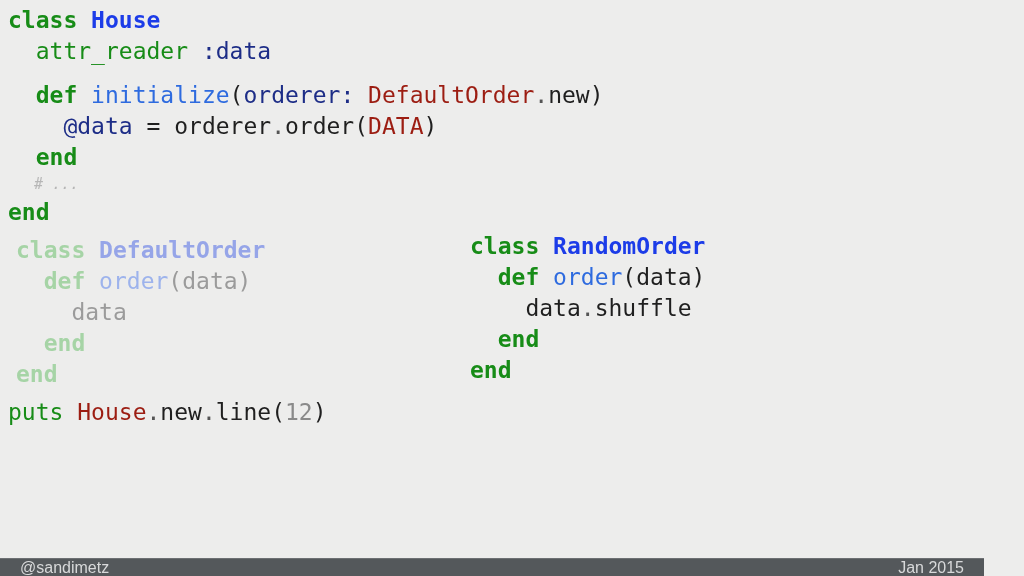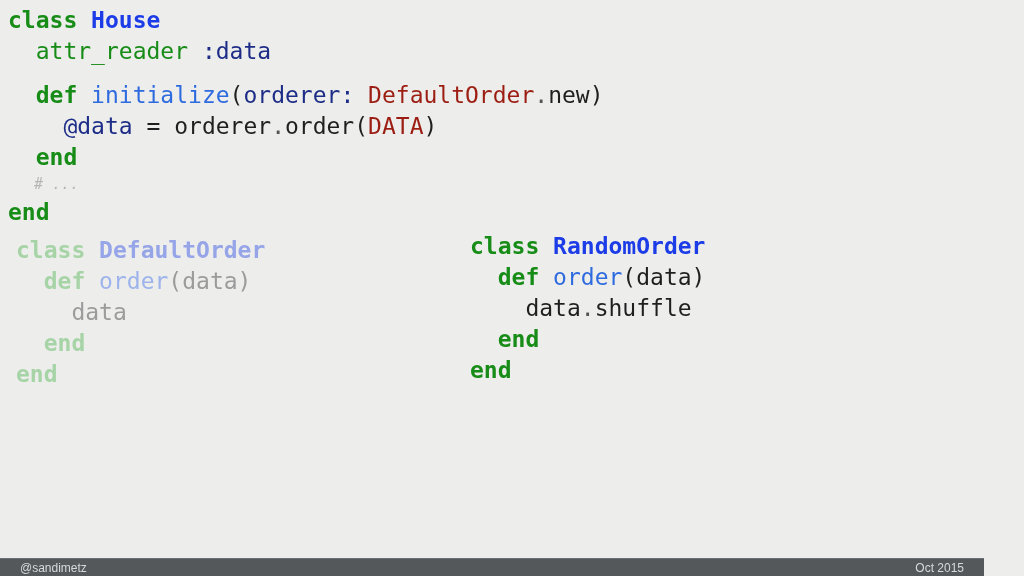--- a/index.html
+++ b/index.html
@@ -32,32 +32,33 @@
   .tok-nu {color:var(--num)}
   .tok-cm {color:var(--comment)}
   .tok-fk {color:var(--fkw);font-weight:bold}
   .tok-fcd{color:var(--fcls);font-weight:bold}
   .tok-ffn{color:var(--ffn)}
   .tok-fpl{color:var(--fplain)}
 
   .footer{position:absolute;left:0;right:0;bottom:0;height:18px;background:var(--bar-bg);
           border-top:1px solid #6d7073;display:flex;align-items:center;justify-content:space-between;
           padding:0 20px;box-sizing:border-box;
-          font-family:"Liberation Sans",sans-serif;font-size:12px;color:var(--bar-fg)}
+          font-family:"Liberation Sans",sans-serif;font-size:16px;color:var(--bar-fg)}
 </style>
 </head>
 <body>
 
 <div class="slide">
 
   <div class="code" id="block-house"><div class="code-line"><span class="tok-k">class</span><span class="tok-pl"> </span><span class="tok-cd">House</span></div><div class="code-line"><span class="tok-pl">  </span><span class="tok-kn">attr_reader</span><span class="tok-pl"> </span><span class="tok-sym">:data</span></div><div class="code-line gap"></div><div class="code-line"><span class="tok-pl">  </span><span class="tok-k">def</span><span class="tok-pl"> </span><span class="tok-fn">initialize</span><span class="tok-pl">(</span><span class="tok-sym">orderer:</span><span class="tok-pl"> </span><span class="tok-co">DefaultOrder</span><span class="tok-dt">.</span><span class="tok-pl">new</span><span class="tok-pl">)</span></div><div class="code-line"><span class="tok-pl">    </span><span class="tok-sym">@data</span><span class="tok-pl"> = </span><span class="tok-pl">orderer</span><span class="tok-dt">.</span><span class="tok-pl">order</span><span class="tok-pl">(</span><span class="tok-co">DATA</span><span class="tok-pl">)</span></div><div class="code-line"><span class="tok-pl">  </span><span class="tok-k">end</span></div><div class="code-line cm-line"><span class="tok-cm"># ...</span></div><div class="code-line"><span class="tok-k">end</span></div></div>
 
   <div class="code" id="block-default"><div class="code-line"><span class="tok-fk">class</span><span class="tok-fpl"> </span><span class="tok-fcd">DefaultOrder</span></div><div class="code-line"><span class="tok-fpl">  </span><span class="tok-fk">def</span><span class="tok-fpl"> </span><span class="tok-ffn">order</span><span class="tok-fpl">(data)</span></div><div class="code-line"><span class="tok-fpl">    data</span></div><div class="code-line"><span class="tok-fpl">  </span><span class="tok-fk">end</span></div><div class="code-line"><span class="tok-fk">end</span></div></div>
 
   <div class="code" id="block-random"><div class="code-line"><span class="tok-k">class</span><span class="tok-pl"> </span><span class="tok-cd">RandomOrder</span></div><div class="code-line"><span class="tok-pl">  </span><span class="tok-k">def</span><span class="tok-pl"> </span><span class="tok-fn">order</span><span class="tok-pl">(data)</span></div><div class="code-line"><span class="tok-pl">    data</span><span class="tok-dt">.</span><span class="tok-pl">shuffle</span></div><div class="code-line"><span class="tok-pl">  </span><span class="tok-k">end</span></div><div class="code-line"><span class="tok-k">end</span></div></div>
 
+  <div class="code" id="line-puts"><div class="code-line"><span class="tok-kn">puts</span><span class="tok-pl"> </span><span class="tok-co">House</span><span class="tok-dt">.</span><span class="tok-pl">new</span><span class="tok-dt">.</span><span class="tok-pl">line</span><span class="tok-pl">(</span><span class="tok-nu">12</span><span class="tok-pl">)</span></div></div>
 
   <div class="footer">
     <span>@sandimetz</span>
-    <span>Oct 2015</span>
+    <span>Jan 2015</span>
   </div>
 
 </div>
 
 </body></html>

